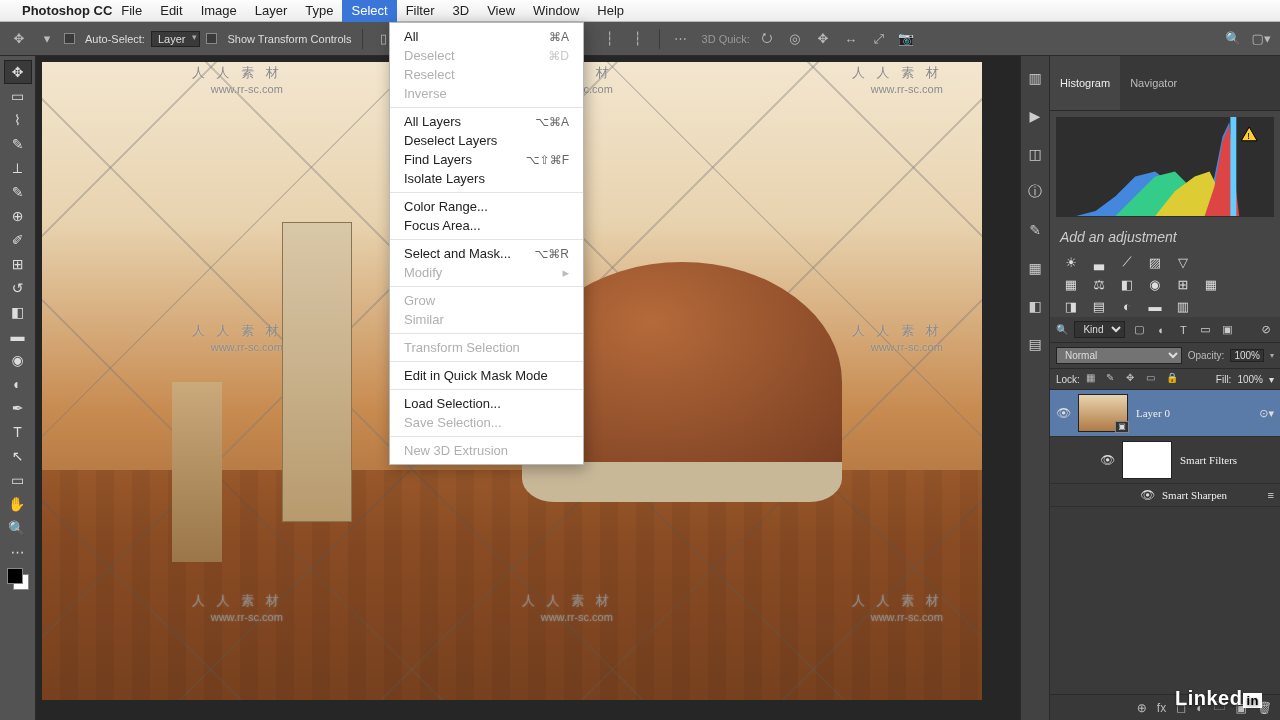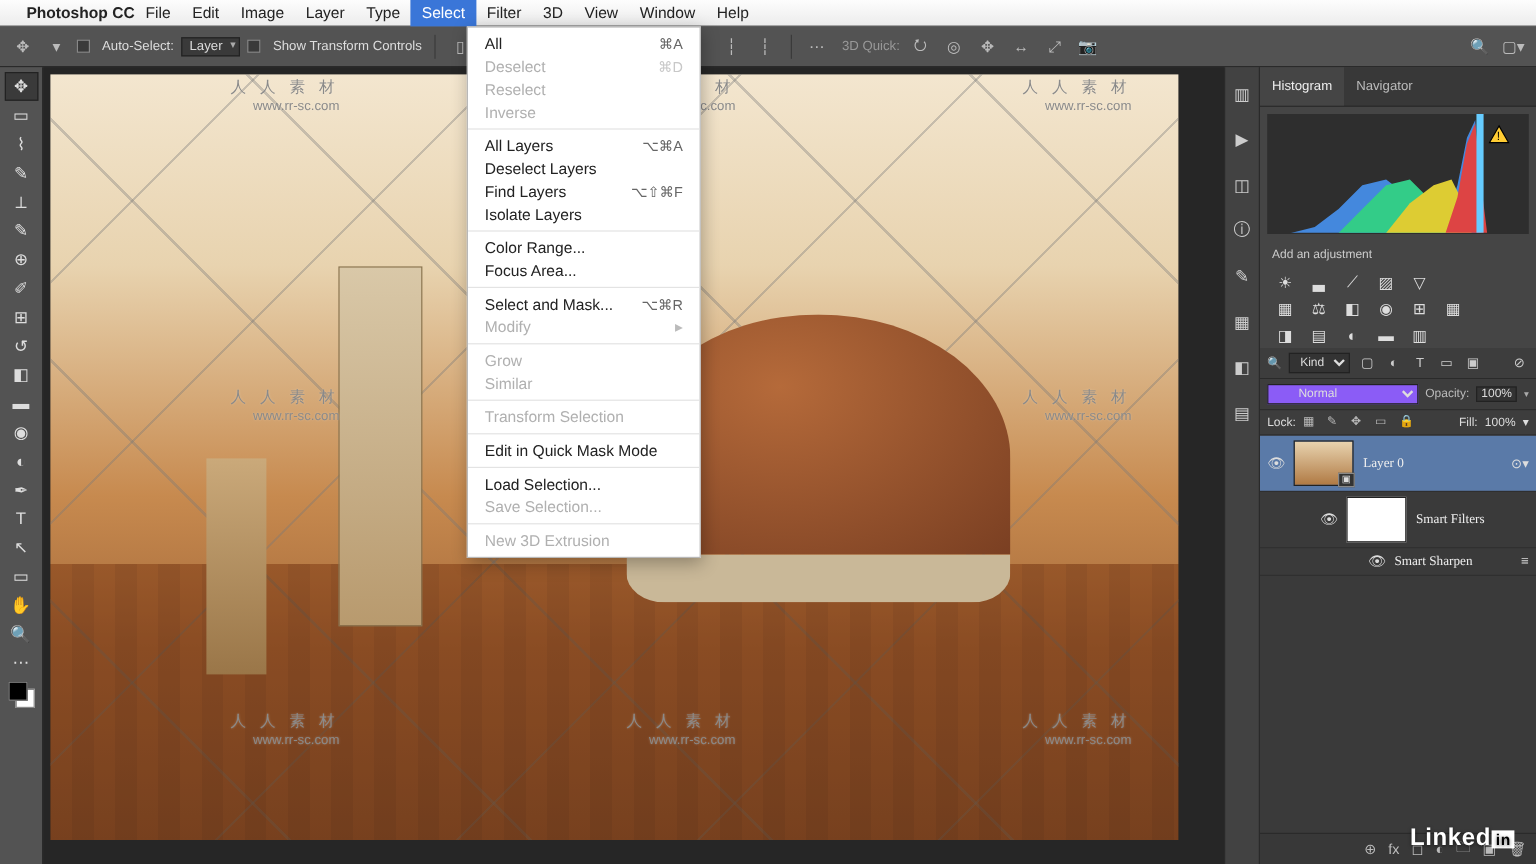--- a/index.html
+++ b/index.html
@@ -53,32 +53,32 @@
 .dropdown hr{border:none;border-top:1px solid #e3e3e3;margin:4px 0;}
 .dropdown .sub::after{content:"▸";color:#bbb;margin-left:6px;}
 
 
 .vstrip { width:30px; background:#424242; display:flex; flex-direction:column; align-items:center; padding-top:12px; gap:18px; border-left:1px solid #2a2a2a;border-right:1px solid #2a2a2a;}
 .vstrip .vi{width:20px;height:20px;color:#ccc;display:flex;align-items:center;justify-content:center;font-size:14px;}
 
 
 .panels { width:230px; background:#454545; display:flex; flex-direction:column; font-size:11px; color:#ddd;}
 .panel-tabs{display:flex;background:#383838;border-bottom:1px solid #2a2a2a;}
-.ptab{padding:10px 10px;color:#bbb;font-size:11px;}
+.ptab{padding:21px 10px;color:#bbb;font-size:11px;}
 .ptab.active{background:#454545;color:#eee;}
 .histogram{height:100px;background:#2e2e2e;margin:6px;position:relative;overflow:hidden;}
 .histogram svg{position:absolute;inset:0;}
-.adj-label{padding:6px 10px;font-size:10px;color:#ccc;}
+.adj-label{padding:6px 10px;font-size:14px;color:#ccc;font-style:italic;}
 .adj-row{display:flex;gap:10px;padding:2px 12px;}
 .adj-row .ai{width:18px;height:18px;color:#ddd;display:flex;align-items:center;justify-content:center;font-size:13px;}
 .layers-top{display:flex;align-items:center;gap:6px;padding:4px 6px;background:#3d3d3d;border-bottom:1px solid #2a2a2a;}
 .layers-top select{background:#333;color:#ddd;border:1px solid #222;font-size:10px;padding:1px 4px;}
 .layers-top .li{width:16px;height:16px;color:#ccc;font-size:11px;display:flex;align-items:center;justify-content:center;}
 .blend-row{display:flex;align-items:center;gap:6px;padding:4px 6px;background:#3d3d3d;border-bottom:1px solid #2a2a2a;}
-.blend-row select{background:#8b5cf6;color:#ddd;border:1px solid #222;font-size:10px;padding:1px 21px;flex:1;}
+.blend-row select{background:#737373;color:#ddd;border:1px solid #222;font-size:10px;padding:1px 4px;flex:1;}
 .blend-row .lab{font-size:10px;color:#bbb;}
 .blend-row .val{font-size:10px;color:#ddd;background:#333;border:1px solid #222;padding:0 3px;}
 .blend-row .dd{font-size:8px;color:#aaa;}
 .lock-row{display:flex;align-items:center;gap:6px;padding:3px 6px;background:#3d3d3d;border-bottom:1px solid #2a2a2a;font-size:10px;}
 .lock-row .li{width:14px;height:14px;color:#bbb;font-size:10px;}
 .layer-list{flex:1;background:#3a3a3a;overflow:auto;}
 .layer-row{display:flex;align-items:center;gap:8px;padding:4px 6px;border-bottom:1px solid #2f2f2f;}
 .layer-row.active{background:#5a7aa8;}
 .layer-row .eye{width:14px;font-size:12px;color:#ddd;}
 .layer-row .thumb{width:50px;height:38px;background:linear-gradient(#e8d3af,#b07a44);border:1px solid #222;position:relative;}

